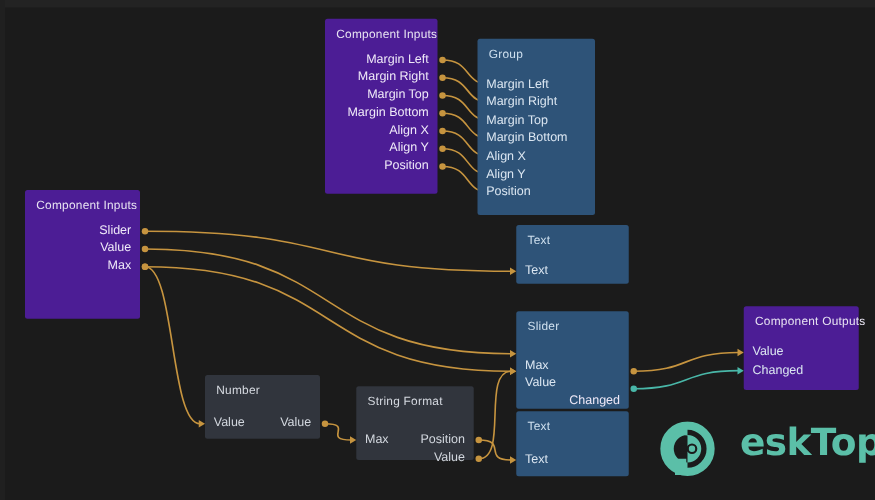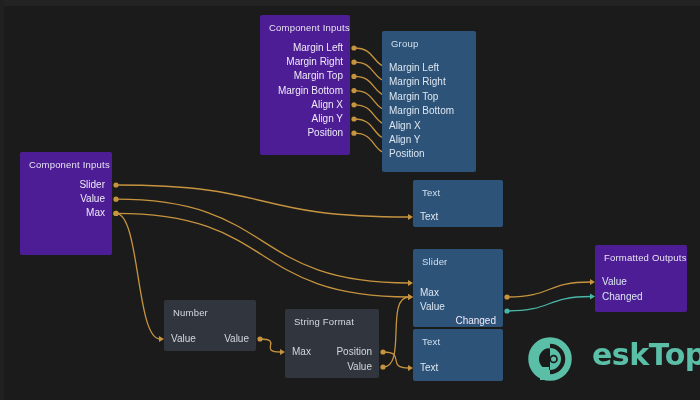--- a/index.html
+++ b/index.html
@@ -178,30 +178,30 @@
         <div class="port-row in" style="top: 31px;">Text</div>
       </div>
       <div class="node blue" style="left: 413px; top: 249px; width: 90px; height: 78px;">
         <div class="node-title">Slider</div>
         <div class="port-row out" style="top: 52px;"></div>
         <div class="port-row out" style="top: 66px;">Changed</div>
         <div class="port-row in" style="top: 38px;">Max</div>
         <div class="port-row in" style="top: 52px;">Value</div>
       </div>
       <div class="node purple" style="left: 595px; top: 245px; width: 92px; height: 67px;">
-        <div class="node-title">Formatted Outputs</div>
+        <div class="node-title">Component Outputs</div>
         <div class="port-row in" style="top: 31px;">Value</div>
         <div class="port-row in" style="top: 45.5px;">Changed</div>
       </div>
       <div class="node gray" style="left: 164px; top: 300px; width: 92px; height: 51px;">
         <div class="node-title">Number</div>
         <div class="port-row out" style="top: 33px;">Value</div>
         <div class="port-row in" style="top: 33px;">Value</div>
       </div>
-      <div class="node gray" style="left: 285px; top: 309px; width: 94px; height: 69px;">
+      <div class="node gray" style="left: 285px; top: 309px; width: 94px; height: 59px;">
         <div class="node-title">String Format</div>
         <div class="port-row out" style="top: 37px;">Position</div>
         <div class="port-row out" style="top: 52px;">Value</div>
         <div class="port-row in" style="top: 37px;">Max</div>
       </div>
       <div class="node blue" style="left: 413px; top: 329px; width: 90px; height: 52px;">
         <div class="node-title">Text</div>
         <div class="port-row in" style="top: 33px;">Text</div>
       </div>
     </div>

